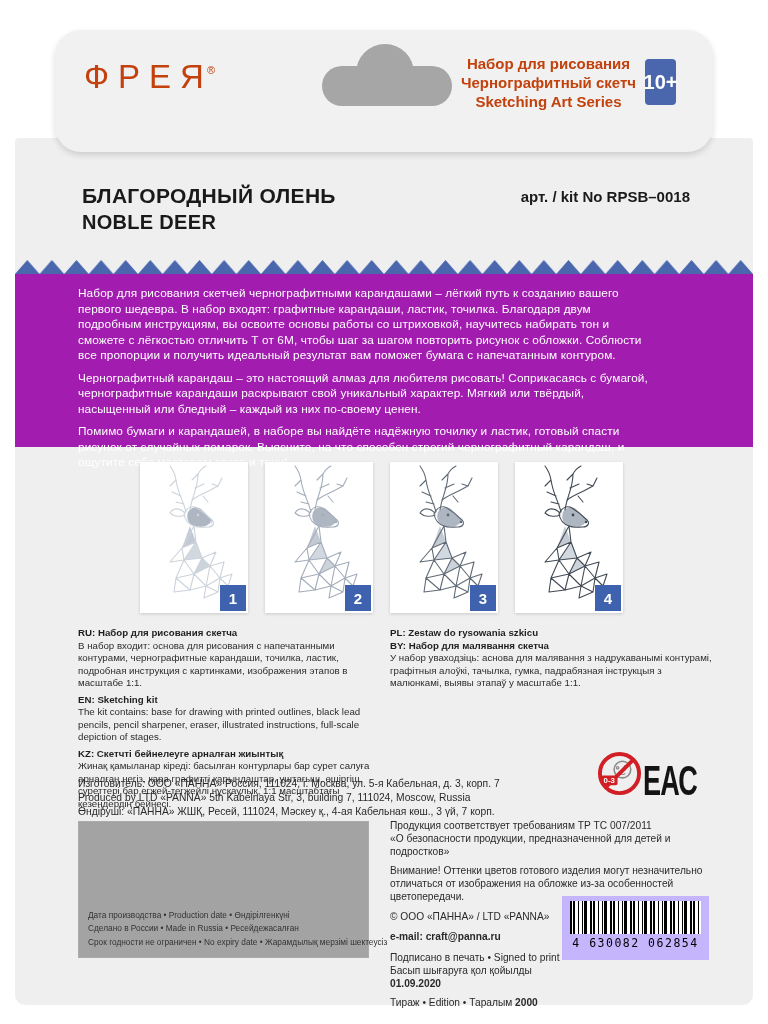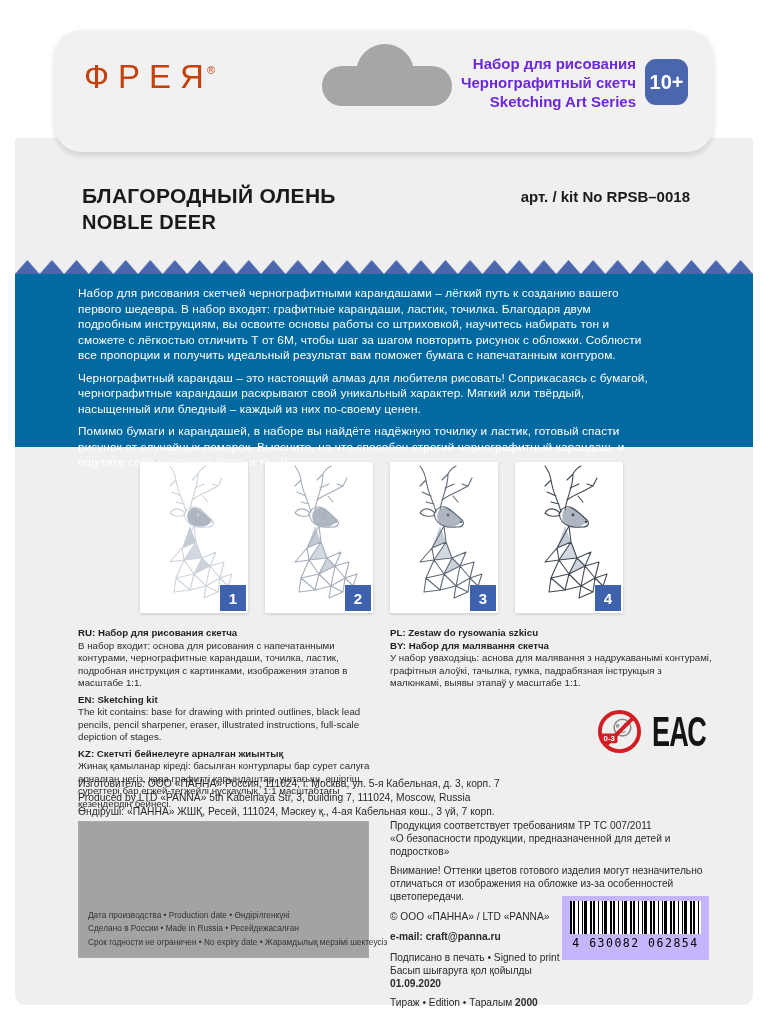--- a/index.html
+++ b/index.html
@@ -13,33 +13,33 @@
   .flap{position:absolute;left:55px;top:30px;width:658px;height:122px;
     background:#f1f1f1;border-radius:26px;box-shadow:0 3px 6px rgba(0,0,0,.14)}
   .tab-bar{position:absolute;left:322px;top:66px;width:130px;height:40px;
     border-radius:20px;background:#a6a6a6}
   .tab-bump{position:absolute;left:356px;top:44px;width:58px;height:58px;
     border-radius:50%;background:#a6a6a6}
   
   .logo{position:absolute;left:84px;top:58px;color:#c2410c;font-size:33px;
     letter-spacing:9px;font-weight:500;white-space:nowrap}
   .logo .reg{font-size:11px;letter-spacing:0;position:relative;top:-14px;left:-6px}
-  .series{position:absolute;top:54px;right:132px;text-align:right;font-size:15px;
-    font-weight:700;line-height:19px;color:#6d28d9}
-  .age-badge{position:absolute;left:645px;top:59px;width:43px;height:46px;background:#4a67ae;
+  .series{position:absolute;top:54px;right:132px;text-align:center;font-size:15px;
+    font-weight:700;line-height:19px;color:#c2410c}
+  .age-badge{position:absolute;left:645px;top:59px;width:31px;height:46px;background:#4a67ae;
     color:#fff;font-size:20px;font-weight:700;display:flex;align-items:center;
-    justify-content:center;border-radius:11px}
+    justify-content:center;border-radius:4px}
   
   .title-ru{position:absolute;left:82px;top:184px;font-size:21px;font-weight:700;letter-spacing:.3px}
   .title-en{position:absolute;left:82px;top:211px;font-size:20px;font-weight:700;letter-spacing:.3px}
   .kit-no{position:absolute;right:78px;top:188px;font-size:15px;font-weight:700}
   
   .intro{position:absolute;left:15px;top:260px;width:738px}
   .zigzag{display:block;width:738px;height:14px}
-  .intro-body{background:#0369a1;height:173px;box-sizing:border-box;padding:12px 98px 0 63px}
+  .intro-body{background:#a21caf;height:173px;box-sizing:border-box;padding:12px 98px 0 63px}
   .intro-body p{color:#ffffff;font-size:11.8px;line-height:15.5px;margin:0 0 7px;
     font-weight:400;letter-spacing:.1px}
   
   .stages{position:absolute;left:140px;top:462px;display:flex;gap:17px}
   .card{position:relative;width:108px;height:151px;background:#ffffff;
     box-shadow:0 1px 3px rgba(0,0,0,.16)}
   .card svg.deer{position:absolute;left:0;top:0;width:100%;height:100%}
   .stage-badge{position:absolute;right:2px;bottom:2px;width:26px;height:26px;background:#3f62ae;
     color:#fff;font-weight:700;font-size:15px;display:flex;align-items:center;justify-content:center}
   .stage-1{color:#ccd3db}
@@ -47,21 +47,21 @@
   .stage-3{color:#606a76}
   .stage-4{color:#414953}
   
   .desc-left{position:absolute;left:78px;top:627px;width:296px}
   .desc-right{position:absolute;left:390px;top:627px;width:322px}
   .desc h4{margin:0;font-size:9.7px;line-height:12.5px;color:#1f1f1f}
   .desc p{margin:0 0 4px;font-size:9.7px;line-height:12.5px;color:#2c2c2c}
   
   .manufacturer{position:absolute;left:78px;top:777px;width:525px;font-size:10.3px;
     line-height:13.8px;color:#2a2a2a}
-  .marks{position:absolute;left:596px;top:708px;display:flex;align-items:center;gap:9px}
+  .marks{position:absolute;left:596px;top:750px;display:flex;align-items:flex-end;}
   .eac{font-size:33px;font-weight:800;transform:scaleY(1.3) scaleX(.82);
     transform-origin:left center;color:#141414;letter-spacing:-1px;line-height:1}
   
   .prod-box{position:absolute;left:78px;top:821px;width:291px;height:137px;
     background:#a3a3a3;border:1px solid #ababab;box-sizing:border-box}
   .prod-box-inner{position:absolute;left:9px;right:2px;bottom:7px;font-size:8.3px;
     line-height:13.8px;color:#333;white-space:nowrap}
   
   .legal{position:absolute;left:390px;top:820px;width:328px;font-size:10.2px;
     line-height:12.8px;color:#2a2a2a}

